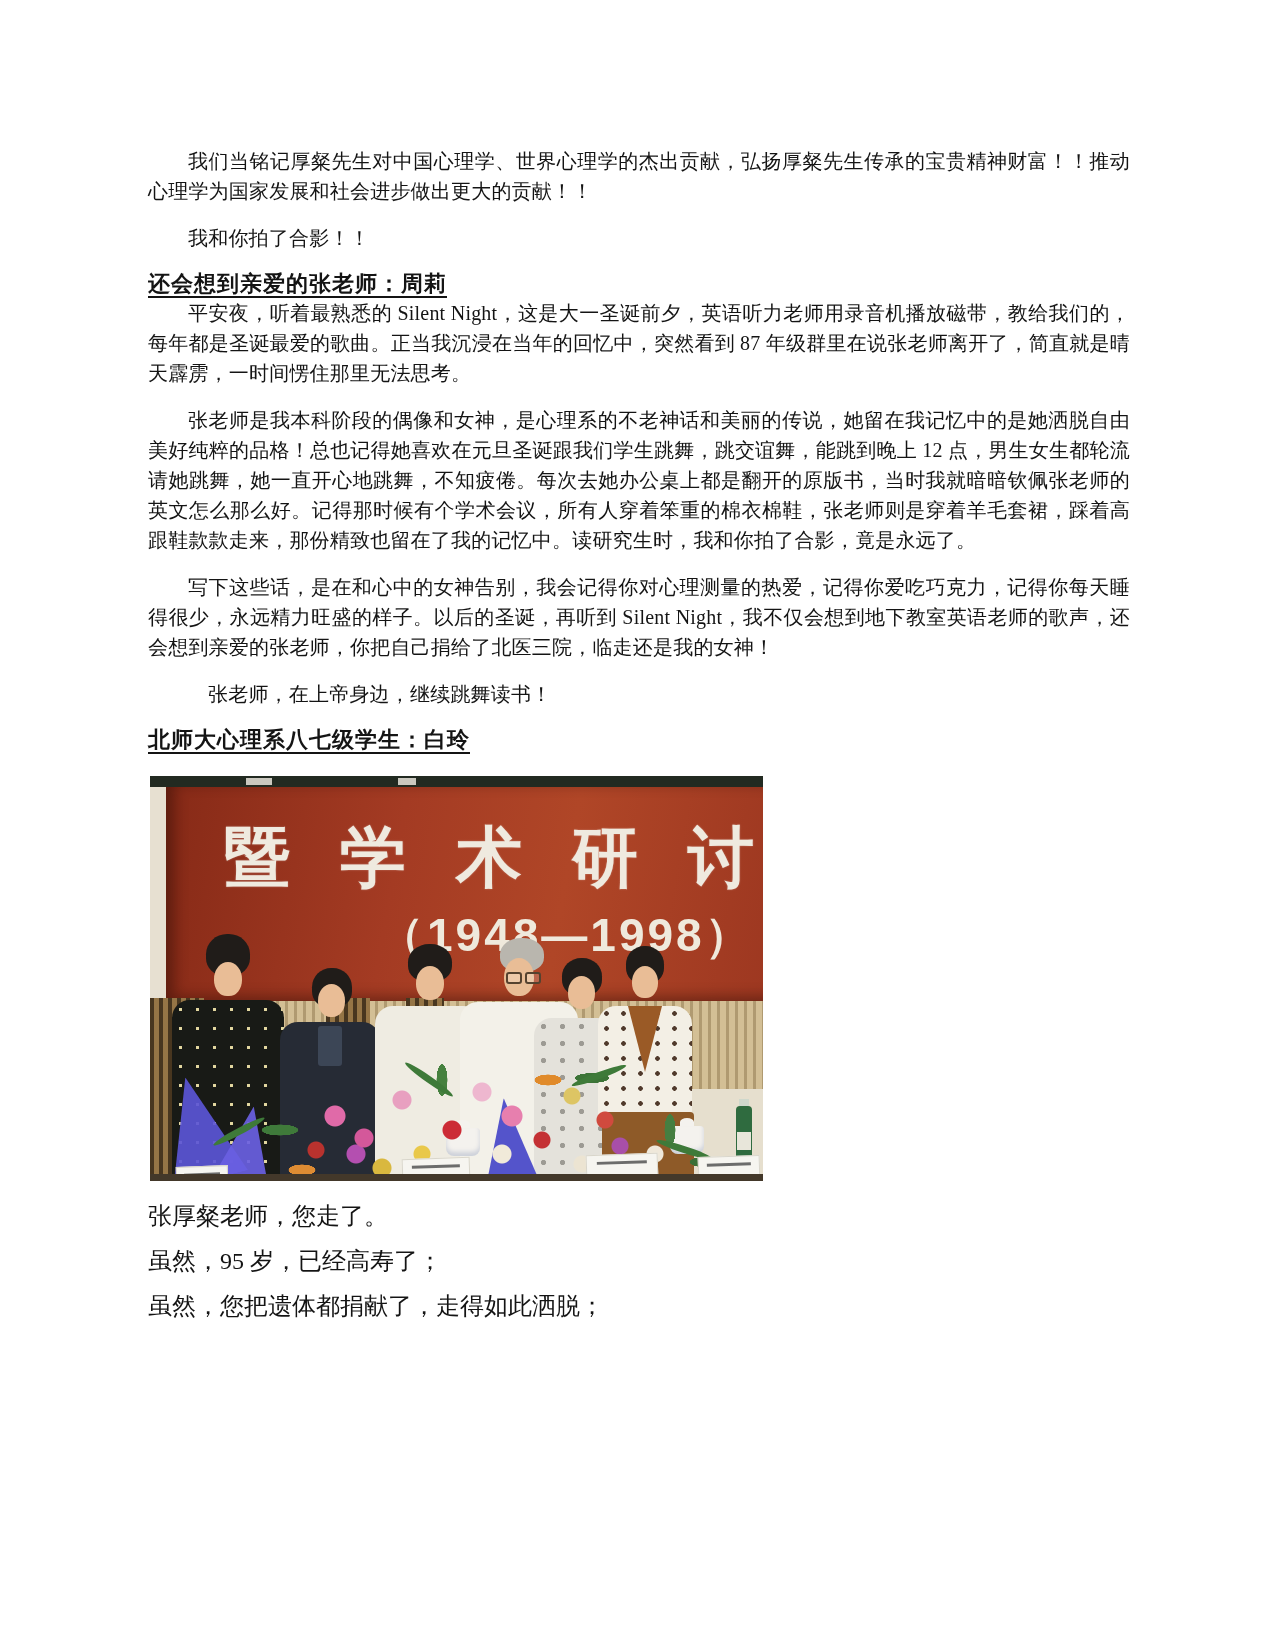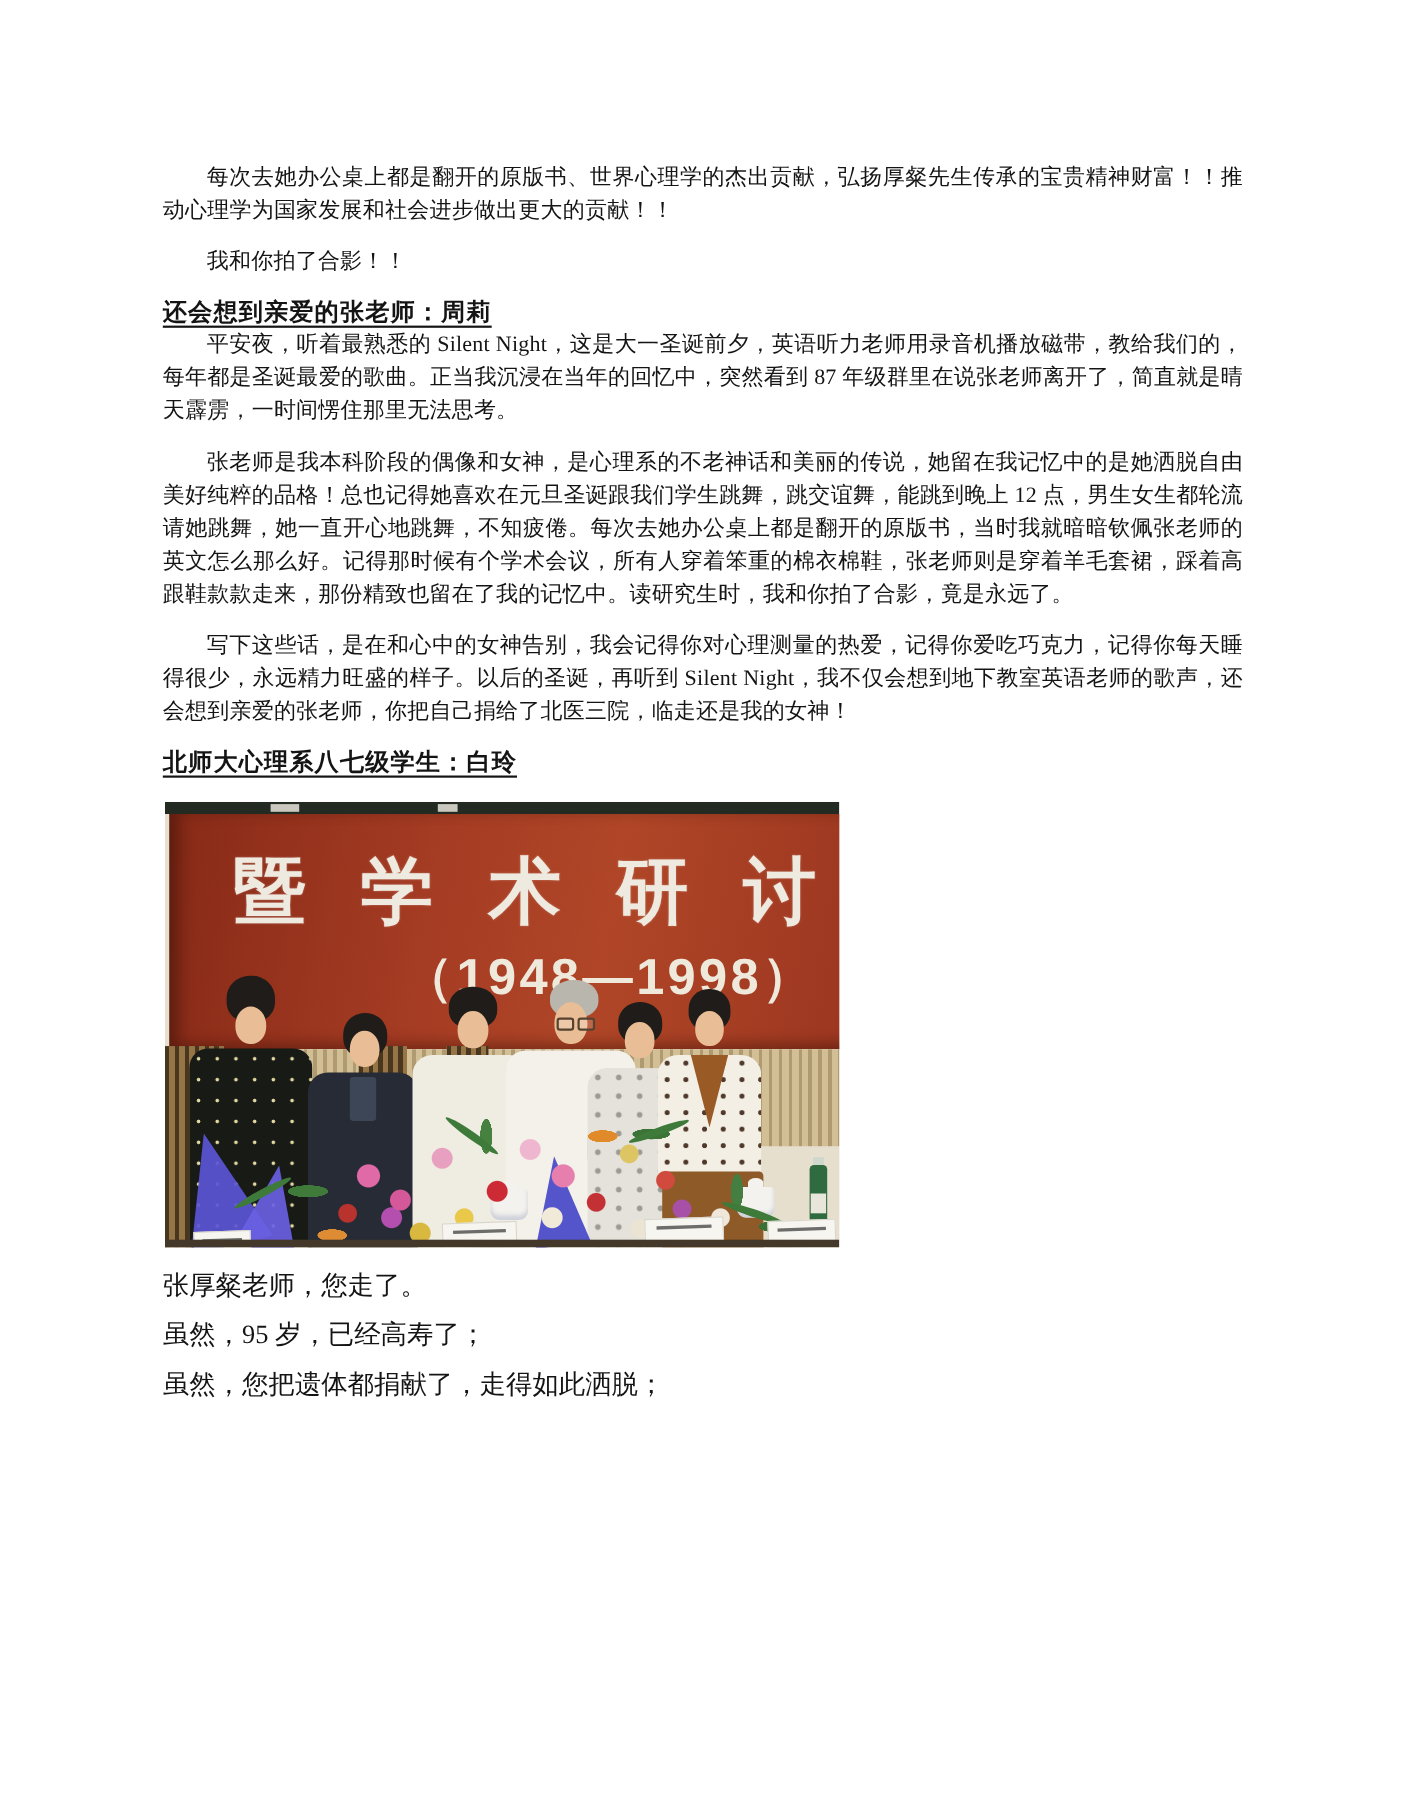--- a/index.html
+++ b/index.html
@@ -43,21 +43,21 @@
   .photo{
     position:relative;
     width:613px;height:405px;
     margin:22px 0 20px 2px;
     overflow:hidden;
     background:#e7e0d1;
   }
   .ph-top-strip{position:absolute;left:0;top:0;width:100%;height:11px;background:#222a21;}
   .ph-top-frag{position:absolute;top:2px;height:7px;background:#e8e4da;opacity:.85;}
   .ph-banner{
-    position:absolute;left:4px;top:11px;width:100%;height:214px;
+    position:absolute;left:16px;top:11px;width:100%;height:214px;
     box-shadow:inset 8px -4px 14px rgba(40,10,5,.45);
     padding-left:43px;
   }
   .ph-banner-title{
     position:absolute;left:58px;top:26px;
     font-family:"Liberation Sans","DejaVu Sans",sans-serif;
     font-size:66px;font-weight:700;color:#efeadf;
     letter-spacing:50px;white-space:nowrap;
     text-shadow:0 0 2px rgba(255,255,255,.35);
   }
@@ -154,28 +154,29 @@
   .ph-bottle{position:absolute;left:586px;top:330px;width:16px;height:72px;background:#2f6b3f;border-radius:4px 4px 2px 2px;}
   .ph-bottle:before{content:"";position:absolute;left:3px;top:-7px;width:10px;height:7px;background:#cfd8cc;}
   .ph-bottle:after{content:"";position:absolute;left:1px;top:26px;width:14px;height:18px;background:#e8e6da;}
   .ph-table-edge{position:absolute;left:0;bottom:0;width:100%;height:7px;background:#43382a;}
 </style>
 </head>
 <body>
 
 <div class="page" style="color: rgb(20, 20, 20);">
 
-  <p class="body indent">每次去她办公桌上都是翻开的原版书、世界心理学的杰出贡献，弘扬厚粲先生传承的宝贵精神财富！！推动心理学为国家发展和社会进步做出更大的贡献！！</p>
+  <p class="body indent">我们当铭记厚粲先生对中国心理学、世界心理学的杰出贡献，弘扬厚粲先生传承的宝贵精神财富！！推动心理学为国家发展和社会进步做出更大的贡献！！</p>
   <p class="body indent mt20">我和你拍了合影！！</p>
 
   <h2 class="heading mt28">还会想到亲爱的张老师：周莉</h2>
 
   <p class="body indent mt32">平安夜，听着最熟悉的 Silent Night，这是大一圣诞前夕，英语听力老师用录音机播放磁带，教给我们的，每年都是圣诞最爱的歌曲。正当我沉浸在当年的回忆中，突然看到 87 年级群里在说张老师离开了，简直就是晴天霹雳，一时间愣住那里无法思考。</p>
   <p class="body indent">张老师是我本科阶段的偶像和女神，是心理系的不老神话和美丽的传说，她留在我记忆中的是她洒脱自由美好纯粹的品格！总也记得她喜欢在元旦圣诞跟我们学生跳舞，跳交谊舞，能跳到晚上 12 点，男生女生都轮流请她跳舞，她一直开心地跳舞，不知疲倦。每次去她办公桌上都是翻开的原版书，当时我就暗暗钦佩张老师的英文怎么那么好。记得那时候有个学术会议，所有人穿着笨重的棉衣棉鞋，张老师则是穿着羊毛套裙，踩着高跟鞋款款走来，那份精致也留在了我的记忆中。读研究生时，我和你拍了合影，竟是永远了。</p>
   <p class="body indent">写下这些话，是在和心中的女神告别，我会记得你对心理测量的热爱，记得你爱吃巧克力，记得你每天睡得很少，永远精力旺盛的样子。以后的圣诞，再听到 Silent Night，我不仅会想到地下教室英语老师的歌声，还会想到亲爱的张老师，你把自己捐给了北医三院，临走还是我的女神！</p>
+  <p class="body closing">张老师，在上帝身边，继续跳舞读书！</p>
 
   <h2 class="heading mt38">北师大心理系八七级学生：白玲</h2>
 
   <div class="photo">
     <div class="ph-top-strip">
       <div class="ph-top-frag" style="left:96px;width:26px;"></div>
       <div class="ph-top-frag" style="left:248px;width:18px;"></div>
     </div>
 
     <div class="ph-banner" style="background: linear-gradient(100deg, rgb(135, 42, 23) 0%, rgb(164, 59, 35) 35%, rgb(176, 70, 39) 60%, rgb(153, 52, 31) 100%);">

